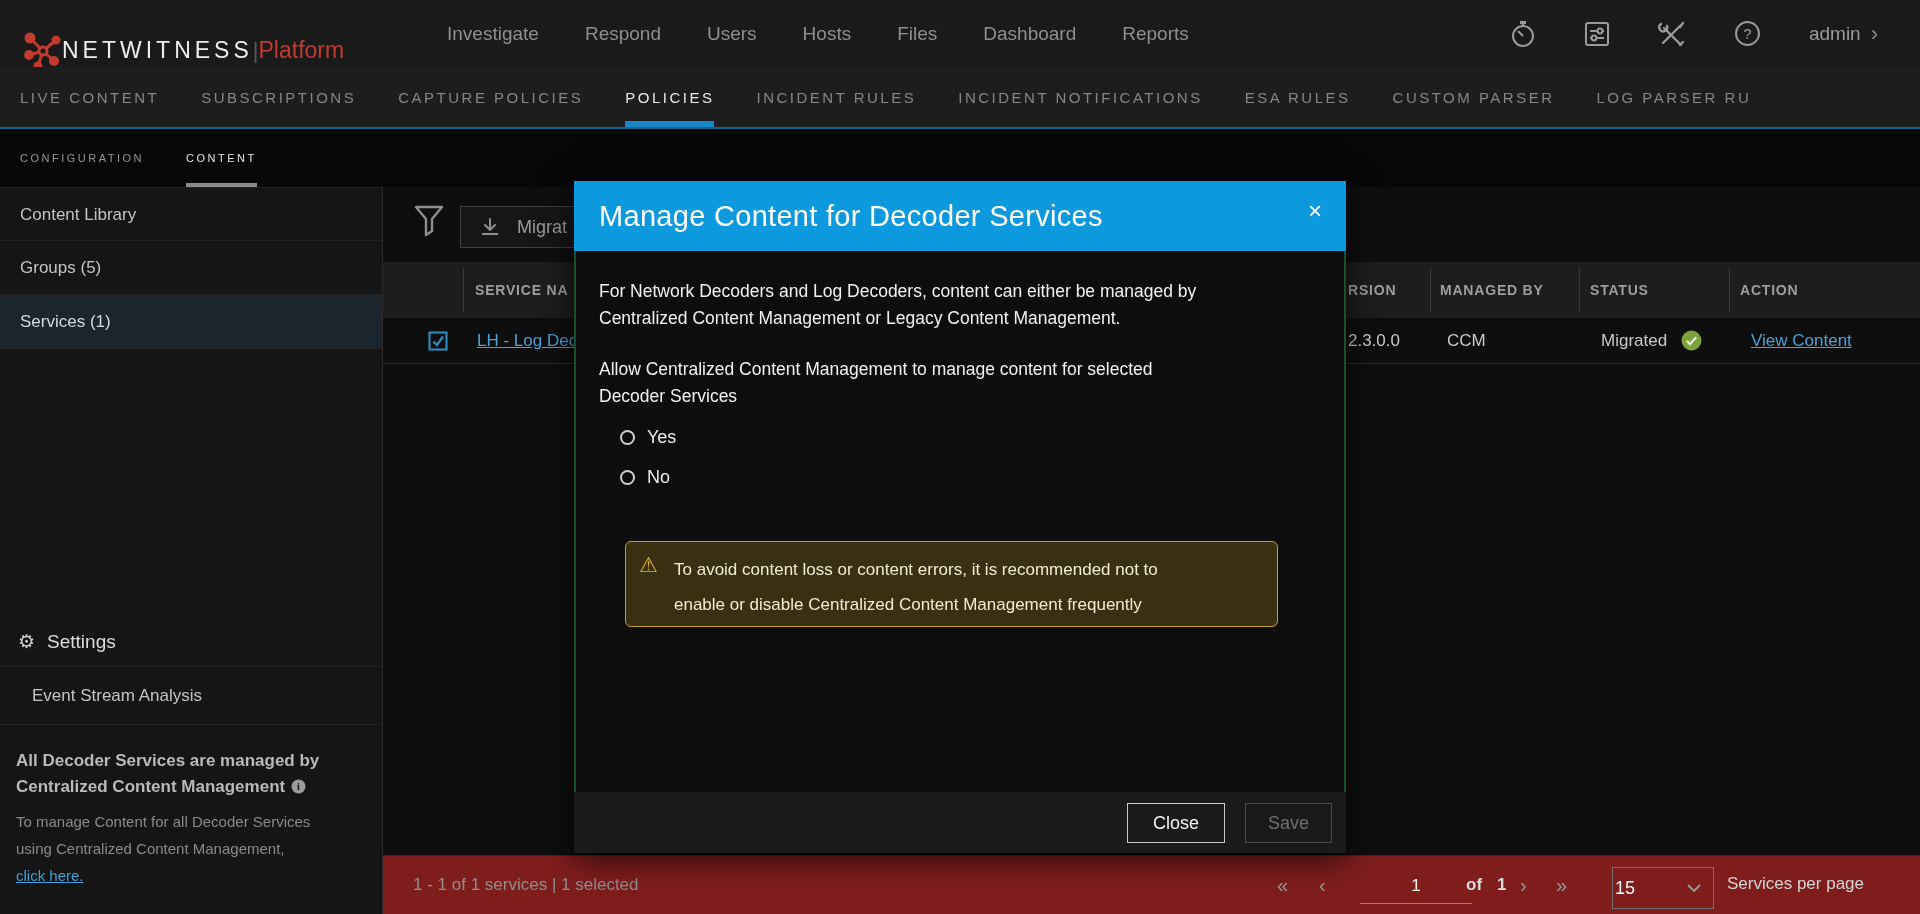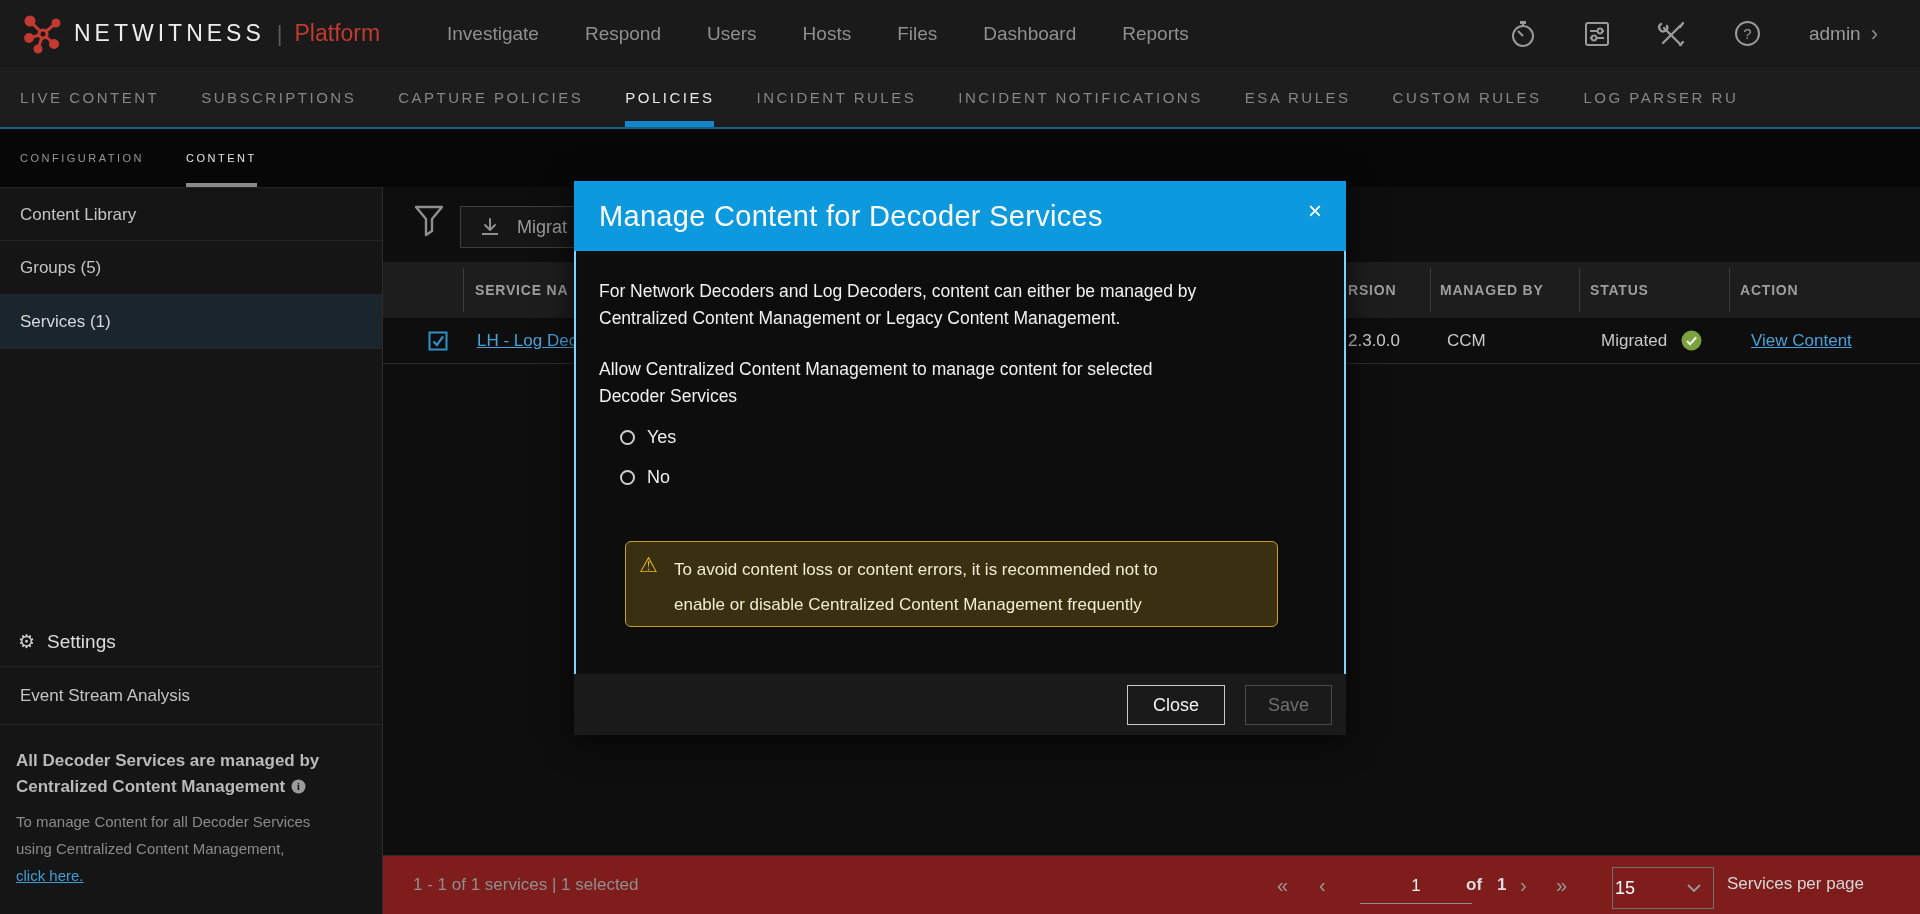--- a/index.html
+++ b/index.html
@@ -3,21 +3,21 @@
 <meta charset="utf-8">
 <style>
   * { margin:0; padding:0; box-sizing:border-box; }
   html,body { background:#000; }
   body { font-family:"Liberation Sans","DejaVu Sans",sans-serif; }
   .stage { position:relative; width:1920px; height:914px; overflow:hidden; background:#0e0e0e; }
   .abs { position:absolute; }
 
   
   .topbar { left:0; top:0; width:1920px; height:67px; background:#1a1a1a; }
-  .brand { left:24px; top:0; height:67px; display:flex; align-items:center; gap:12px; }
+  .brand { left:24px; top:17px; height:67px; display:flex; align-items:center; gap:0; }
   .brand-name { color:#ededed; font-size:23px; letter-spacing:4px; font-weight:500; }
   .brand-sep { color:#5a5a5a; font-size:22px; font-weight:300; }
   .brand-prod { color:#c23a30; font-size:23px; font-weight:500; }
   .topnav { left:447px; top:0; height:67px; display:flex; align-items:center; gap:46px; }
   .topnav span { color:#8f8f8f; font-size:19px; cursor:pointer; }
   .topicons { right:42px; top:0; height:67px; display:flex; align-items:center; gap:48px; }
   .topicons svg { display:block; }
   .admin { color:#9a9a9a; font-size:19px; display:flex; align-items:center; gap:10px; cursor:pointer; }
   .admin .chev { font-size:22px; color:#8a8a8a; }
 
@@ -31,21 +31,21 @@
   .nav3 .tab { display:flex; align-items:center; color:#979797; font-size:11px; letter-spacing:2.5px; font-weight:400; cursor:pointer; }
   .nav3 .tab.active { color:#e5e5e5; box-shadow: inset 0 -4px 0 #8a8a8a; }
 
   
   .sidebar { left:0; top:187px; width:383px; height:727px; background:#151515; border-right:1px solid #2b2b2b; }
   .side-item { position:relative; height:54px; line-height:54px; padding-left:20px; color:#c4c4c4; font-size:17px; border-bottom:1px solid #242424; cursor:pointer; }
   .side-item:first-child { border-top:1px solid #242424; }
   .side-item.selected { background:#1a252e; color:#d9d9d9; }
   .settings-row { left:0; top:430px; width:383px; height:50px; border-bottom:1px solid #242424; display:flex; align-items:center; gap:12px; padding-left:18px; color:#dcdcdc; font-size:19px; cursor:pointer; }
   .gear { color:#cfcfcf; font-size:19px; }
-  .esa-row { left:0; top:480px; width:383px; height:58px; border-bottom:1px solid #242424; display:flex; align-items:center; padding-left:20px; color:#c4c4c4; font-size:17px; cursor:pointer; }
+  .esa-row { left:0; top:480px; width:383px; height:58px; border-bottom:1px solid #242424; display:flex; align-items:center; padding-left:32px; color:#c4c4c4; font-size:17px; cursor:pointer; }
   .side-note { left:16px; top:748px; width:310px; }
   .side-note .t { color:#b9b9b9; font-size:17px; font-weight:700; line-height:26px; }
   .side-note .b { color:#8a8a8a; font-size:15px; line-height:27px; margin-top:6px; }
   .side-note a { color:#3f9fd8; text-decoration:underline; cursor:pointer; }
   .info-badge { display:inline-block; vertical-align:-2px; margin-left:6px; }
 
   
   .content { left:383px; top:187px; width:1537px; height:727px; background:#0e0e0e; }
   .funnel { left:413px; top:203px; }
   .migrate-btn { left:460px; top:206px; width:190px; height:42px; border:1px solid #3f3f3f; background:#161616; display:flex; align-items:center; gap:16px; padding-left:18px; cursor:pointer; }
@@ -64,21 +64,21 @@
   .pagebar .summary { position:absolute; left:30px; top:19px; color:#8f8f8f; font-size:17px; }
   .pg { position:absolute; top:0; height:59px; display:flex; align-items:center; color:#9a9a9a; font-size:20px; cursor:pointer; }
   .page-input { position:absolute; left:977px; top:14px; width:112px; height:34px; border-bottom:1px solid #8a8a8a; color:#f0f0f0; font-size:17px; text-align:center; line-height:32px; }
   .of-lbl { position:absolute; left:1083px; top:19px; color:#dcdcdc; font-size:17px; font-weight:700; }
   .tot-lbl { position:absolute; left:1114px; top:19px; color:#dcdcdc; font-size:17px; font-weight:700; }
   .size-select { position:absolute; left:1229px; top:11px; width:102px; height:42px; border:1px solid #6f6f6f; display:flex; align-items:center; justify-content:space-between; padding:0 12px 0 2px; cursor:pointer; }
   .size-select .val { color:#fafafa; font-size:18px; }
   .perpage { position:absolute; left:1344px; top:18px; color:#d6d6d6; font-size:17px; }
 
   
-  .modal { left:574px; top:181px; width:772px; height:554px; background:#0d0d0d; border:2px solid #7dd3fc; box-shadow:0 6px 30px rgba(0,0,0,.7); }
+  .modal { left:574px; top:181px; width:772px; height:672px; background:#0d0d0d; border:2px solid #14532d; box-shadow:0 6px 30px rgba(0,0,0,.7); }
   .modal-head { position:absolute; left:-2px; top:-2px; width:772px; height:70px; background:#0c99dd; display:flex; align-items:center; }
   .modal-title { color:#fdfdfd; font-size:29px; font-weight:300; margin-left:25px; letter-spacing:0.3px; }
   .modal-x { position:absolute; right:24px; top:18px; color:#ffffff; font-size:24px; font-weight:300; cursor:pointer; line-height:1; }
   .modal-para { position:absolute; left:23px; color:#f1f1f1; font-size:17.5px; line-height:27px; }
   .radio-row { position:absolute; left:44px; display:flex; align-items:center; gap:12px; cursor:pointer; }
   .radio-dot { width:15px; height:15px; border:2px solid #cfcfcf; border-radius:50%; background:transparent; }
   .radio-lbl { color:#ececec; font-size:18px; }
   .warnbox { position:absolute; left:49px; top:358px; width:653px; height:86px; background:#393011; border:1.5px solid #c7a02a; border-radius:6px; }
   .warn-ico { position:absolute; left:13px; top:11px; color:#e8b427; font-size:21px; }
   .warn-text { position:absolute; left:48px; top:10px; color:#f2ecd4; font-size:17px; line-height:35px; }
@@ -166,21 +166,21 @@
   </div>
 
   <div class="abs nav2">
     <span class="tab">LIVE CONTENT</span>
     <span class="tab">SUBSCRIPTIONS</span>
     <span class="tab">CAPTURE POLICIES</span>
     <span class="tab active">POLICIES</span>
     <span class="tab">INCIDENT RULES</span>
     <span class="tab">INCIDENT NOTIFICATIONS</span>
     <span class="tab">ESA RULES</span>
-    <span class="tab">CUSTOM RULES</span>
+    <span class="tab">CUSTOM PARSER</span>
     <span class="tab">LOG PARSER RU</span>
   </div>
 
   <div class="abs nav3">
     <span class="tab">CONFIGURATION</span>
     <span class="tab active">CONTENT</span>
   </div>
 
   <div class="abs sidebar">
     <div class="side-item">

